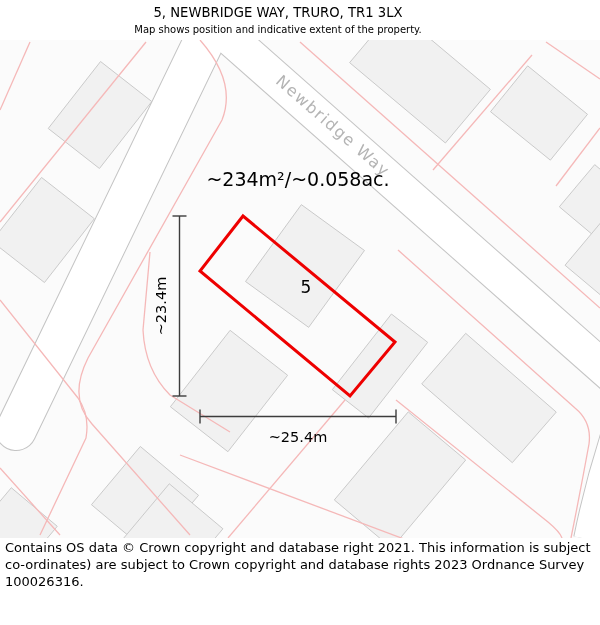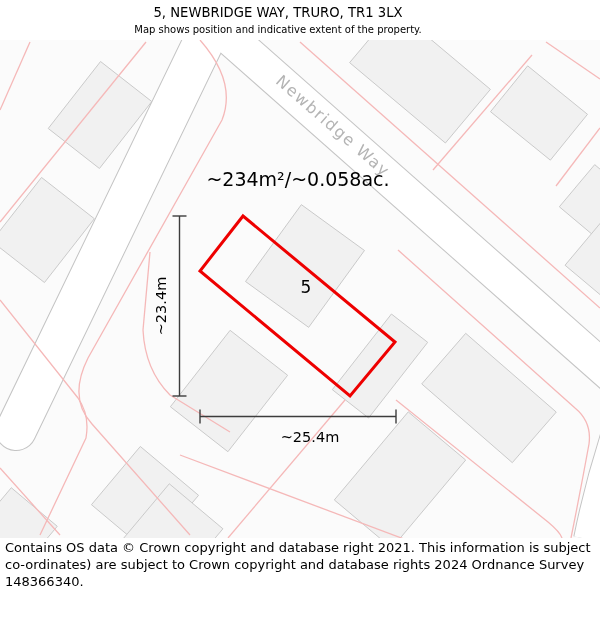--- a/index.html
+++ b/index.html
@@ -68,20 +68,20 @@
       <line x1="172.5" y1="176" x2="186.5" y2="176" stroke="#3c3c3c" stroke-width="1.4"></line>
       <line x1="172.5" y1="356" x2="186.5" y2="356" stroke="#3c3c3c" stroke-width="1.4"></line>
       <line x1="200" y1="376.5" x2="396" y2="376.5" stroke="#3c3c3c" stroke-width="1.4"></line>
       <line x1="200" y1="369.5" x2="200" y2="383.5" stroke="#3c3c3c" stroke-width="1.4"></line>
       <line x1="396" y1="369.5" x2="396" y2="383.5" stroke="#3c3c3c" stroke-width="1.4"></line>
     </svg>
   <div class="maplabel area-label" style="left: 298px; top: 139px;">~234m²/~0.058ac.</div>
   <div class="maplabel road-label" style="left: 333px; top: 86px; color: rgb(180, 180, 180);">Newbridge Way</div>
   <div class="maplabel plot-label" style="left: 306px; top: 247px;">5</div>
   <div class="maplabel dim-label vert" style="left: 161px; top: 266px;">~23.4m</div>
-  <div class="maplabel dim-label horiz" style="left: 310px; top: 397px;">~25.4m</div>
+  <div class="maplabel dim-label horiz" style="left: 298px; top: 397px;">~25.4m</div>
 </div>
 
 <div class="footer">
   <div>Contains OS data © Crown copyright and database right 2021. This information is subject</div>
-  <div>co-ordinates) are subject to Crown copyright and database rights 2024 Ordnance Survey</div>
-  <div>148366340.</div>
+  <div>co-ordinates) are subject to Crown copyright and database rights 2023 Ordnance Survey</div>
+  <div>100026316.</div>
 </div>
 
 </body></html>

